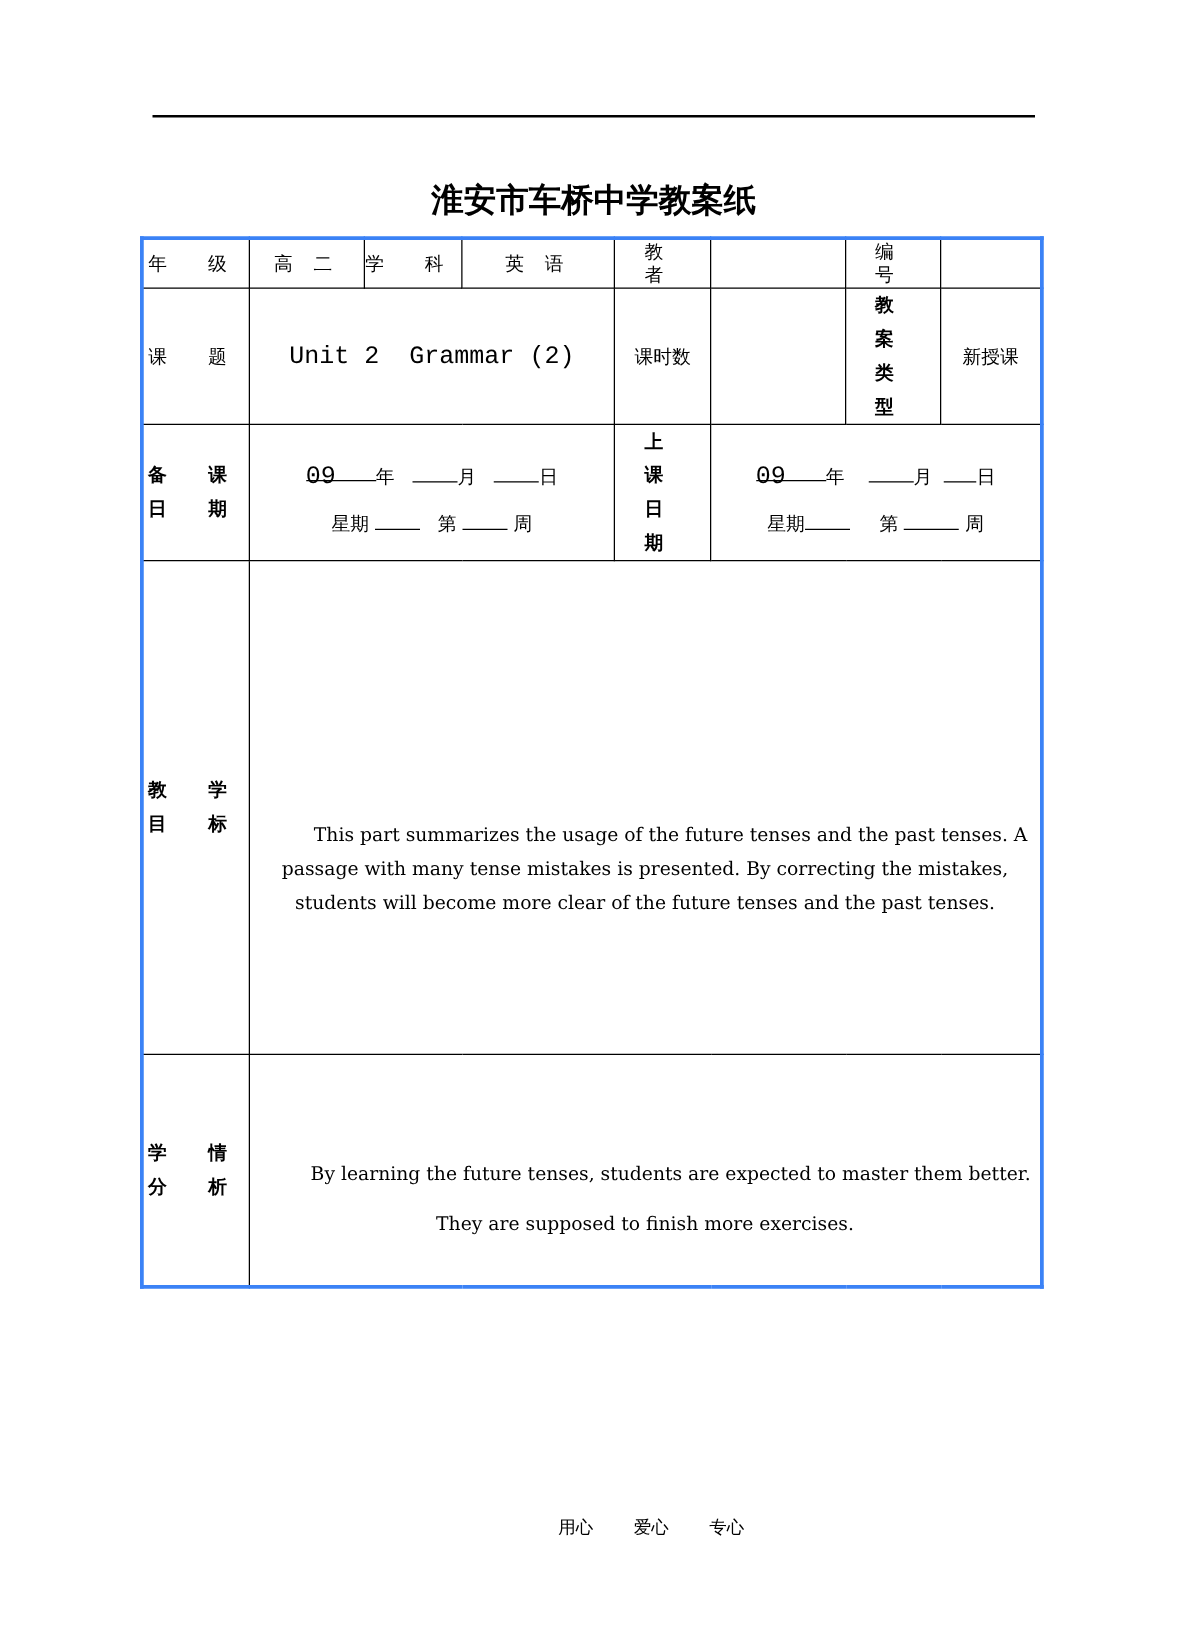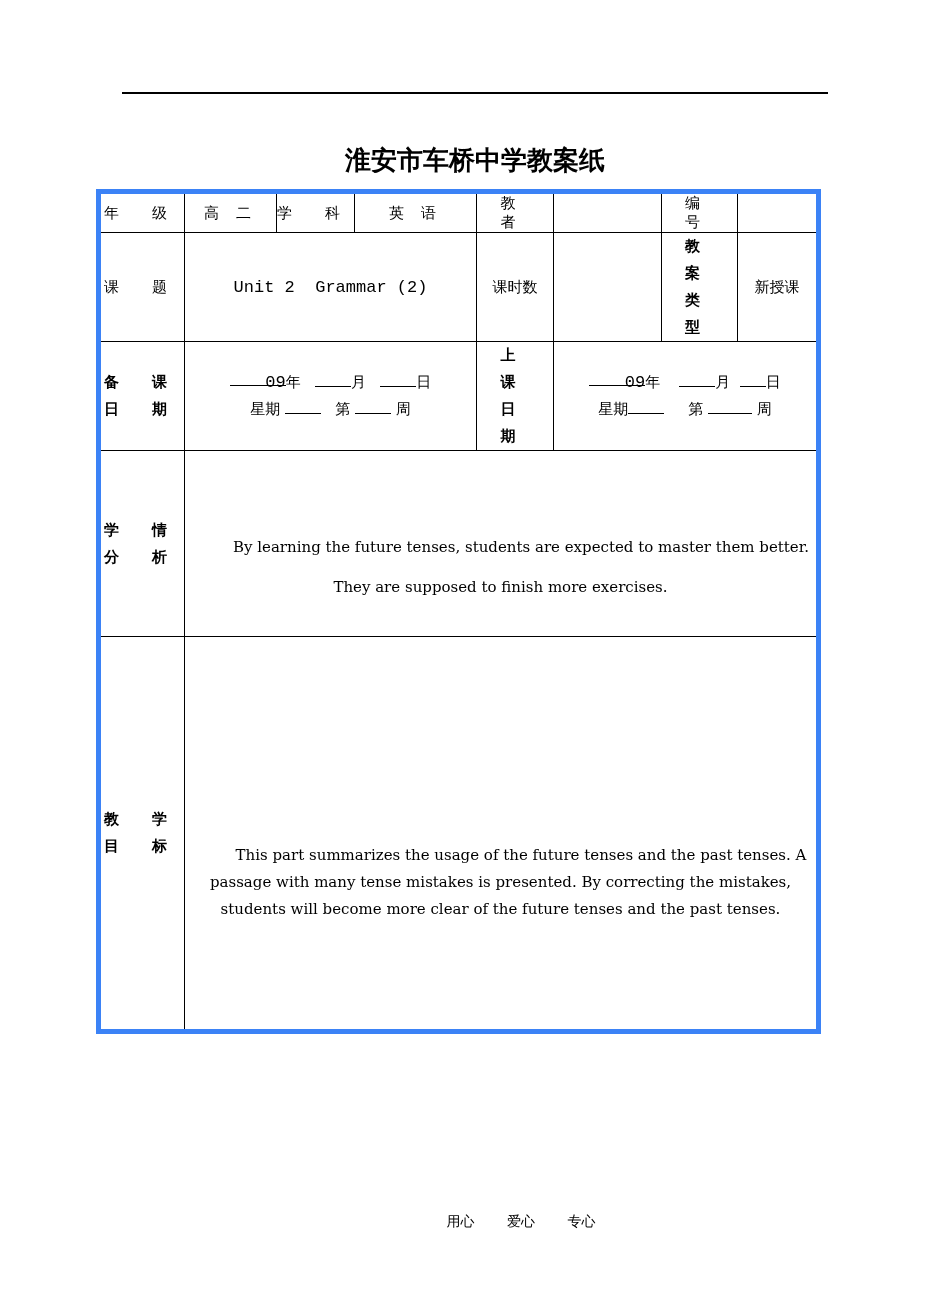--- a/index.html
+++ b/index.html
@@ -3,31 +3,31 @@
   <meta charset="utf-8">
   <style>
     html, body { margin: 0; padding: 0; background: #ffffff; }
     body { width: 950px; height: 1316px; position: relative; overflow: hidden;
            font-family: "DejaVu Serif", serif; color: #000; }
     .header-rule { position: absolute; left: 122px; top: 92px; width: 706px; height: 0;
                    border-top: 2px solid #000; }
     .title { position: absolute; left: 0; top: 143px; width: 950px; text-align: center;
              font-family: Liberation Serif, serif; font-weight: bold; font-size: 26px;
              letter-spacing: 0px; }
-    table.plan { position: absolute; left: 96px; top: 189px; width: 723px;
+    table.plan { position: absolute; left: 112px; top: 189px; width: 723px;
                  border-collapse: collapse; table-layout: fixed;
-                 border: 5px solid #3b82f6; }
+                 border: 3px solid #3b82f6; }
     table.plan td { border: 1px solid #000; padding: 0; vertical-align: middle;
                     text-align: center; font-size: 15px; font-family: "DejaVu Serif", serif; }
     .cjk { font-family: "DejaVu Sans", sans-serif; font-size: 15px; letter-spacing: 0; }
     .sp { letter-spacing: 14px; }
     .sp2 { letter-spacing: 6px; margin-top: 40px; }
-    .mono { font-family: "Liberation Mono", monospace; font-size: 17px; }
+    .mono { font-family: "Liberation Mono", monospace; font-size: 20px; }
     .two-line { display: inline-block; line-height: 27px; text-align: center; font-weight: bold; }
-    .blank { display: inline-block; border-bottom: 1px solid #000; height: 16px; vertical-align: baseline; text-align: right; }
+    .blank { display: inline-block; border-bottom: 1px solid #000; height: 16px; vertical-align: baseline; text-align: left; margin-top: 12px; }
     .date-line { line-height: 27px; font-size: 15px; }
     td.body-cell { text-align: justify; vertical-align: top; padding: 0 9px 0 9px;
                    font-family: "Liberation Serif", serif; font-size: 19.5px; }
     .para1 { line-height: 40px; padding-top: 26px; text-indent: 19px; }
     .para2 { line-height: 40px; padding-top: 46px; text-indent: 41px; }
     .para3 { line-height: 27px; padding-top: 99px; text-indent: 41px; }
     .footer { position: absolute; left: 0; top: 1213px; width: 950px; text-align: center;
               font-family: "DejaVu Sans", sans-serif; font-size: 14px; padding-left: 46px; }
     .footer span { margin: 0 14px; }
   </style>
@@ -107,40 +107,40 @@
         &nbsp;<span class="blank" style="width:26px"></span><span>日</span>
       </div>
       <div class="date-line cjk">
         <span>星期</span><span class="blank" style="width:36px"></span>
         &nbsp;&nbsp;&nbsp;&nbsp;<span>第</span>
         <span class="blank" style="width:44px"></span>
         <span>周</span>
       </div>
     </td>
   </tr>
+  <tr style="height:395px">
+    <td>
+      <span class="two-line cjk sp" style="margin-top:0">
+        <span>教 学</span><br>
+        <span>目 标</span>
+      </span>
+    </td>
+    <td colspan="7" class="body-cell">
+      <div class="para3">This part summarizes the usage of the future tenses and the past tenses. A passage with many tense mistakes is presented. By correcting the mistakes, students will become more clear of the future tenses and the past tenses.</div>
+    </td>
+  </tr>
   <tr style="height:186px">
     <td>
       <span class="two-line cjk sp">
         <span>学 情</span><br>
         <span>分 析</span>
       </span>
     </td>
     <td colspan="7" class="body-cell">
       <div class="para2">By learning the future tenses, students are expected to master them better. They are supposed to finish more exercises.</div>
-    </td>
-  </tr>
-  <tr style="height:395px">
-    <td>
-      <span class="two-line cjk sp" style="margin-top:0">
-        <span>教 学</span><br>
-        <span>目 标</span>
-      </span>
-    </td>
-    <td colspan="7" class="body-cell">
-      <div class="para3">This part summarizes the usage of the future tenses and the past tenses. A passage with many tense mistakes is presented. By correcting the mistakes, students will become more clear of the future tenses and the past tenses.</div>
     </td>
   </tr>
 </tbody>
   </table>
 
 <div class="footer">
   <span>用心</span>
   <span>爱心</span>
   <span>专心</span>
 </div>

